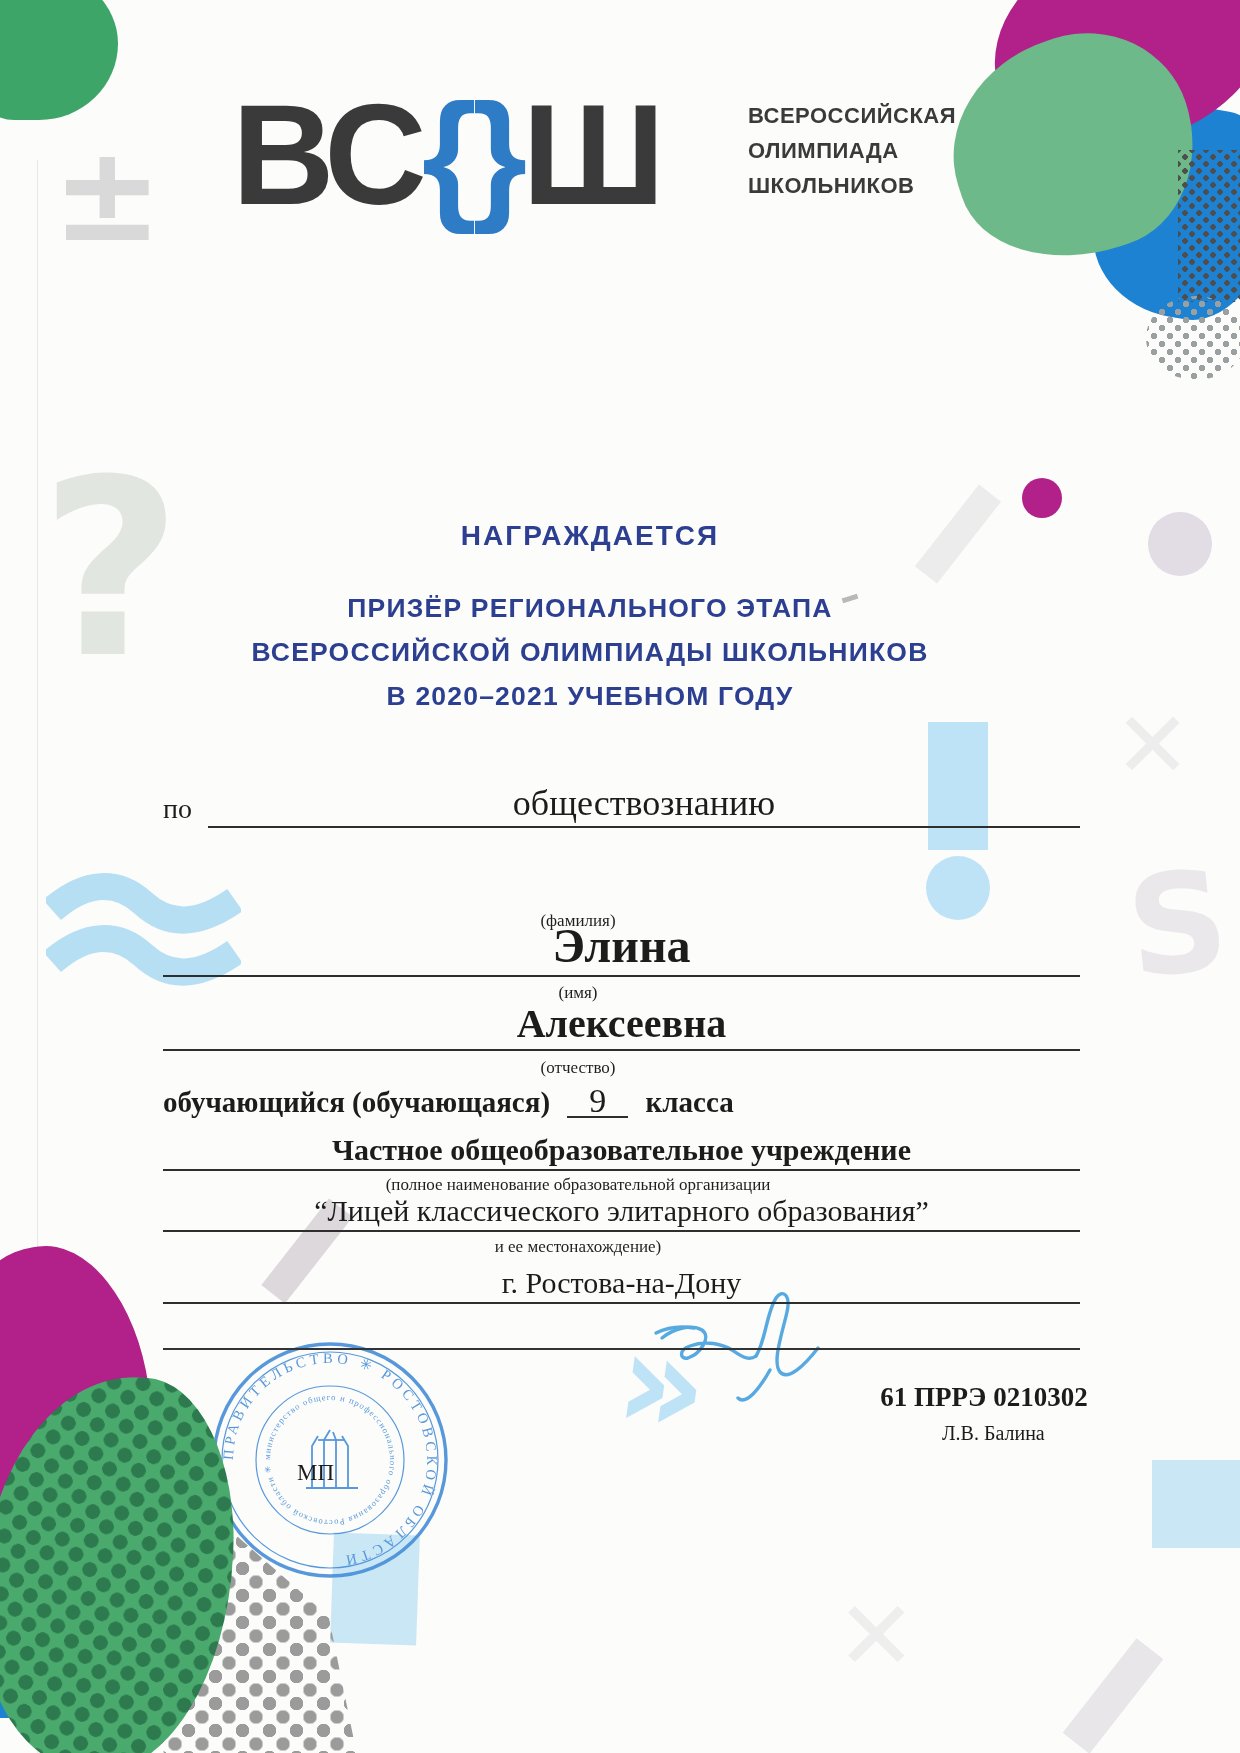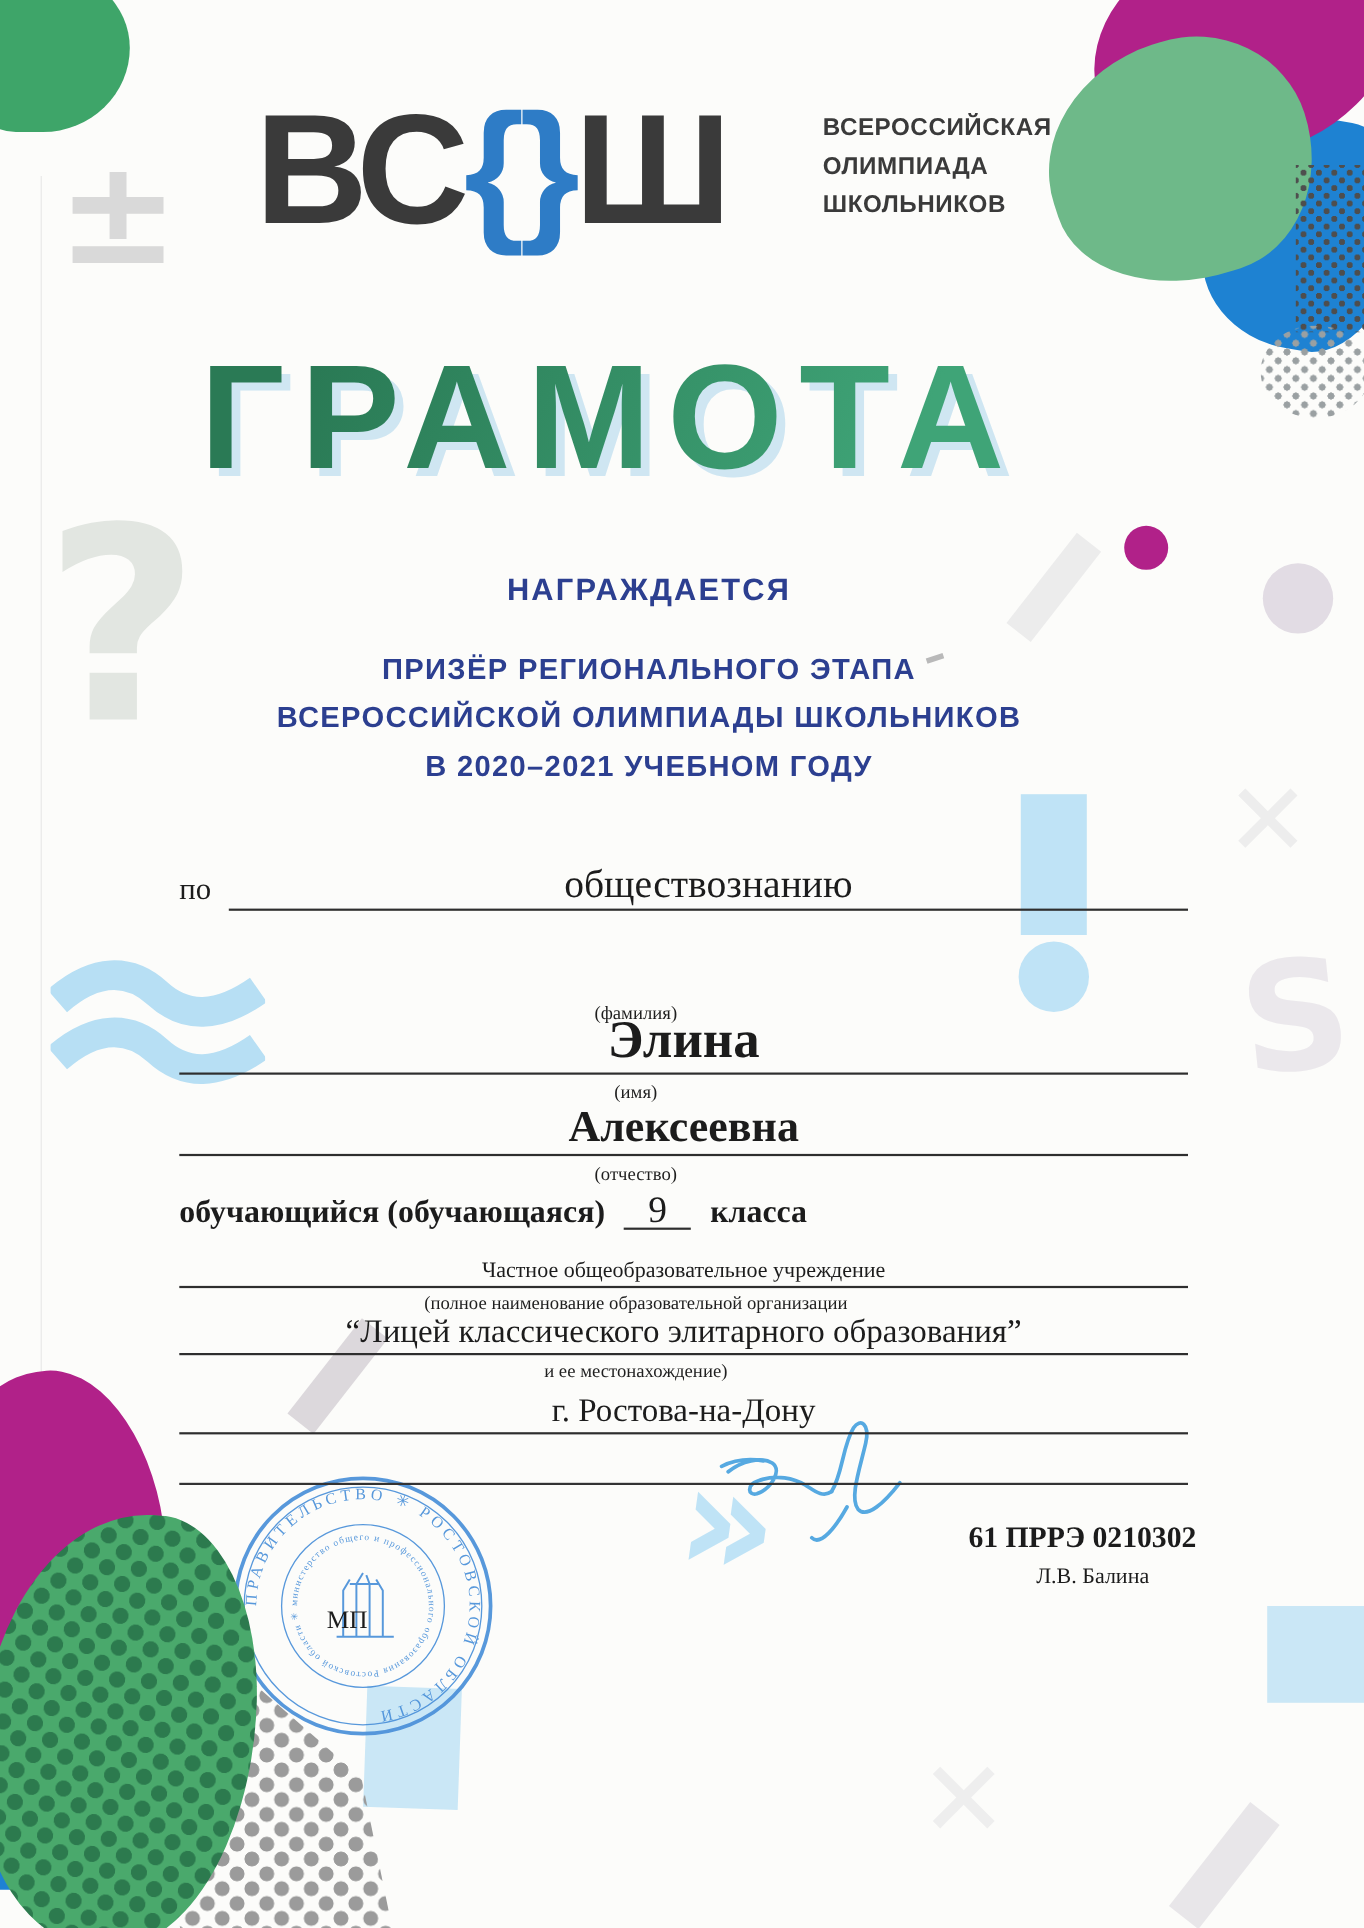--- a/index.html
+++ b/index.html
@@ -99,21 +99,21 @@
   .val{padding-bottom:2px;}
   .row-subject{top:760px;display:flex;align-items:flex-end;}
   .row-subject .po{font-size:28px;padding-right:16px;padding-bottom:3px;}
   .row-subject .linebox{flex:1;height:66px;font-size:36px;}
   .row-surname{top:852px;}  .row-surname .linebox{height:51px;font-size:40px;font-weight:bold;}
   .row-name{top:924px;}     .row-name .linebox{height:51px;font-size:48px;font-weight:bold;}
   .row-patro{top:998px;}    .row-patro .linebox{height:51px;font-size:40px;font-weight:bold;justify-content:center;}
   .row-student{top:1086px;font-weight:bold;font-size:29px;}
   .grade{display:inline-block;font-weight:normal;font-size:34px;line-height:30px;
         padding:0 22px;border-bottom:2px solid var(--line_color);margin:0 10px;}
-  .row-school1{top:1124px;} .row-school1 .linebox{height:45px;font-size:20px;}
+  .row-school1{top:1124px;} .row-school1 .linebox{height:45px;font-size:30px;font-weight:bold;}
   .row-school2{top:1186px;} .row-school2 .linebox{height:44px;font-size:30px;}
   .row-city{top:1258px;}    .row-city .linebox{height:44px;font-size:30px;}
   .cap-subject{top:839px;} .cap-surname{top:911px;} .cap-name{top:983px;}
   .cap-patro{top:1058px;}  .cap-school1{top:1175px;font-size:17px;}
   .cap-school2{top:1237px;}
   .long-line{left:163px;top:1348px;width:917px;border-bottom:2px solid #333;height:0;}
 
   .minister{left:165px;top:1380px;width:400px;font-size:24px;line-height:33px;color:#151515;z-index:6;}
   .mp{left:297px;top:1460px;font-size:23px;z-index:6;}
   .signer{left:942px;top:1422px;font-size:20px;}
@@ -197,24 +197,20 @@
 
     <div class="abs logo">
       <span>ВС</span><span class="brace">{</span><span class="brace">}</span><span>Ш</span>
     </div>
     <div class="abs orgname sans">
       <div>ВСЕРОССИЙСКАЯ</div>
       <div>ОЛИМПИАДА</div>
       <div>ШКОЛЬНИКОВ</div>
     </div>
 
-    <div class="abs title-wrap">
-      <span class="title-shadow">ГРАМОТА</span>
-      <span class="title-main">ГРАМОТА</span>
-    </div>
 
     <div class="abs awarded sans">НАГРАЖДАЕТСЯ</div>
 
     <div class="abs award-lines sans">
       <div>ПРИЗЁР РЕГИОНАЛЬНОГО ЭТАПА</div>
       <div>ВСЕРОССИЙСКОЙ ОЛИМПИАДЫ ШКОЛЬНИКОВ</div>
       <div>В 2020–2021 УЧЕБНОМ ГОДУ</div>
     </div>
 
     <div class="frow row-subject">

